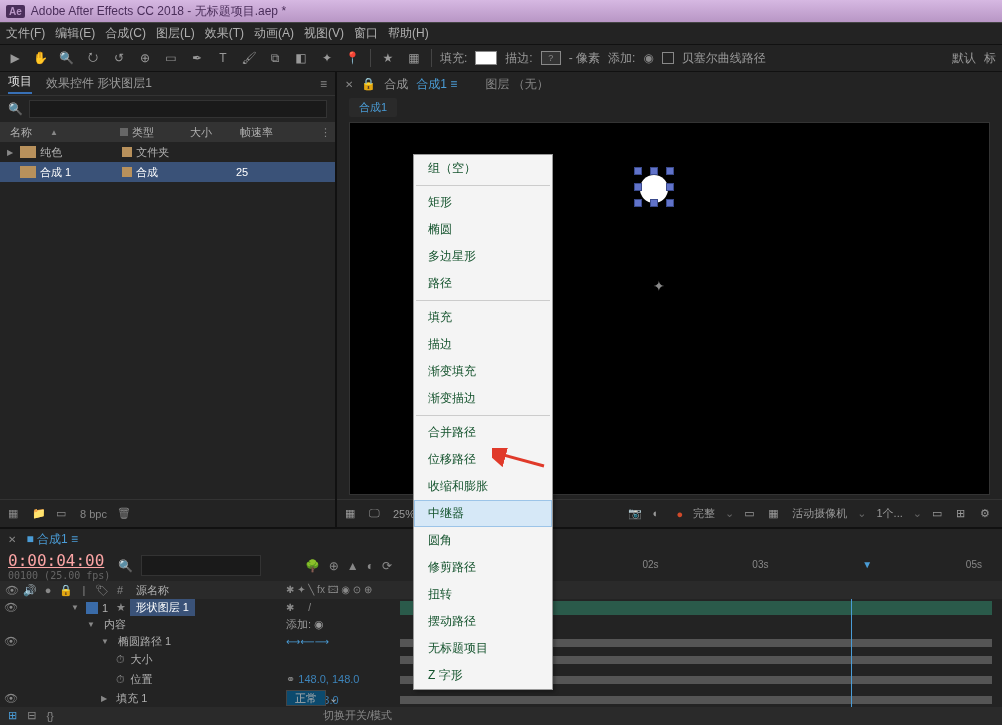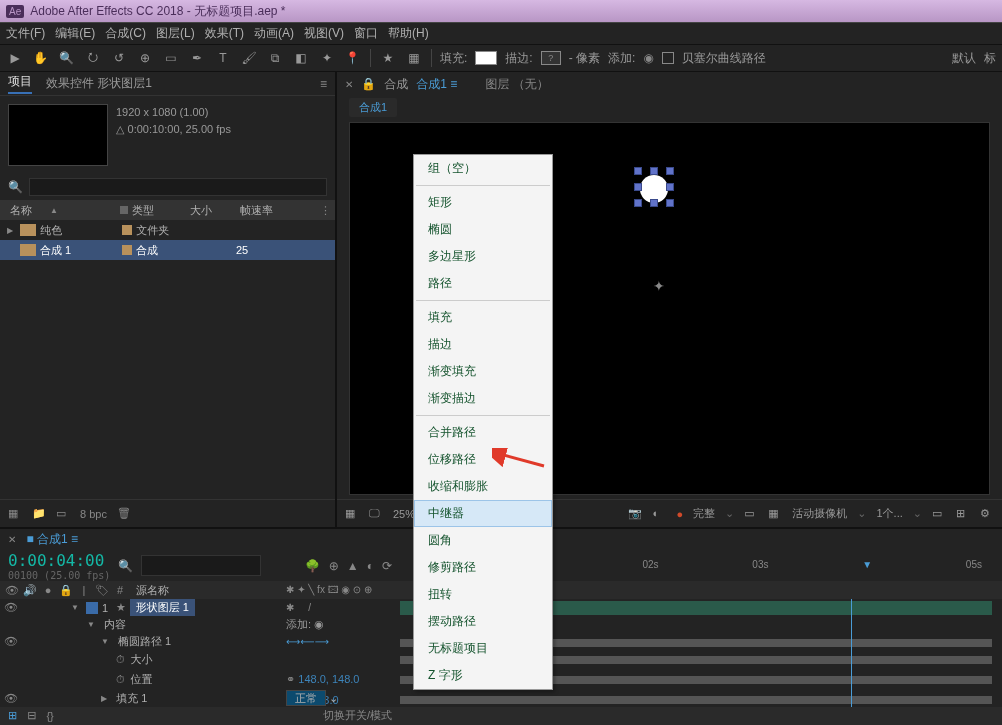--- a/index.html
+++ b/index.html
@@ -1,18 +1,18 @@
 <!DOCTYPE html>
 <html><head>
 <meta charset="utf-8">
 <style>
 * { margin: 0; padding: 0; box-sizing: border-box; font-family: "Microsoft YaHei", sans-serif; }
 body { background: #232323; color: #b0b0b0; font-size: 12px; width: 1002px; height: 725px; overflow: hidden; position: relative; }
 .titlebar { background: linear-gradient(#d6b8e2, #b896c5); height: 22px; display: flex; align-items: center; padding: 0 6px; color: #4a2e5a; font-size: 12px; }
-.titlebar .ae-badge { background: #4a2e5a; color: #b896c5; font-weight: normal; padding: 1px 3px; border-radius: 2px; margin-right: 6px; font-size: 10px; }
+.titlebar .ae-badge { background: #4a2e5a; color: #b896c5; font-weight: bold; padding: 1px 3px; border-radius: 2px; margin-right: 6px; font-size: 10px; }
 .menubar { background: #232323; height: 22px; display: flex; align-items: center; padding: 0 6px; gap: 10px; border-top: 1px solid #444; }
 .menubar span { cursor: default; }
 .toolbar { background: #232323; height: 28px; display: flex; align-items: center; padding: 0 6px; gap: 8px; border-top: 1px solid #111; border-bottom: 1px solid #111; color: #999; }
 .toolbar .tool { width: 18px; height: 18px; display: flex; align-items: center; justify-content: center; }
 .toolbar .sep { width: 1px; height: 18px; background: #444; }
 .toolbar .swatch { width: 22px; height: 14px; background: #fff; border: 1px solid #888; }
 .toolbar .check { width: 12px; height: 12px; border: 1px solid #888; }
 .panels { display: flex; height: 455px; }
 .left-panel { width: 335px; background: #232323; display: flex; flex-direction: column; }
 .panel-tabs { height: 24px; background: #232323; display: flex; align-items: center; padding: 0 8px; gap: 14px; border-bottom: 1px solid #333; }
@@ -49,21 +49,21 @@
 .handle { position: absolute; width: 8px; height: 8px; background: #6173c9; border: 1px solid #3a4a8c; }
 .cross { position: absolute; top: 155px; left: 303px; font-size: 14px; color: #888; }
 .viewport-footer { height: 28px; display: flex; align-items: center; padding: 0 8px; gap: 10px; font-size: 11px; color: #999; border-top: 1px solid #333; }
 .vf-sep { flex: 1; }
 .vf-ico { width: 14px; height: 14px; display: inline-block; }
 .timeline { height: 198px; background: #232323; border-top: 2px solid #111; display: flex; flex-direction: column; }
 .tl-header { height: 26px; display: flex; align-items: center; padding: 0 8px; gap: 10px; }
 .tl-header .tab { color: #4a9cd6; }
 .tl-timecode-row { height: 32px; display: flex; align-items: center; }
 .tl-left { width: 400px; padding: 0 8px; display: flex; align-items: center; gap: 8px; }
-.tl-tc { color: #14b8a6; font-size: 16px; font-family: monospace; }
+.tl-tc { color: #fca5a5; font-size: 16px; font-family: monospace; text-decoration: underline; }
 .tl-tc-sub { color: #666; font-size: 10px; font-family: monospace; }
 .tl-right { flex: 1; position: relative; height: 100%; }
 .tl-ruler { position: absolute; top: 8px; left: 0; right: 0; height: 18px; display: flex; justify-content: space-between; padding: 0 20px; font-size: 10px; color: #888; }
 .tl-cols-row { height: 22px; background: #2a2a2a; display: flex; align-items: center; font-size: 11px; }
 .tl-cols-left { width: 400px; display: flex; padding: 0 4px; gap: 2px; align-items: center; height: 100%; }
 .tl-cols-left .mini { width: 16px; text-align: center; color: #888; }
 .tl-layer-row { height: 20px; display: flex; align-items: center; font-size: 11px; }
 .tl-layer-left { width: 400px; display: flex; align-items: center; padding: 0 4px; height: 100%; }
 .tl-layer-right { flex: 1; height: 100%; position: relative; }
 .layer-bar { position: absolute; top: 2px; left: 0; right: 10px; height: 14px; background: #2a5a4a; }
@@ -134,27 +134,20 @@
 </div>
 
 <div class="panels">
 
   <div class="left-panel">
     <div class="panel-tabs">
       <span class="tab active">项目</span>
       <span class="tab">效果控件 形状图层1</span>
       <span style="margin-left:auto;color:#888">≡</span>
     </div>
-    <div class="proj-thumb-row">
-      <div class="proj-thumb"></div>
-      <div class="proj-info">
-        <div>1920 x 1080 (1.00)</div>
-        <div>△ 0:00:10:00, 25.00 fps</div>
-      </div>
-    </div>
     <div class="search-row">
       <span style="color:#888">🔍</span>
       <input type="text" placeholder="" style="">
     </div>
     <div class="proj-headers">
       <span class="col name">
           <span>名称</span>
           <span class="tri">▲</span>
         </span>
       <span class="col type"><span style="width:8px;height:8px;background:#666;display:inline-block;margin-right:4px"></span><span>类型</span></span>

